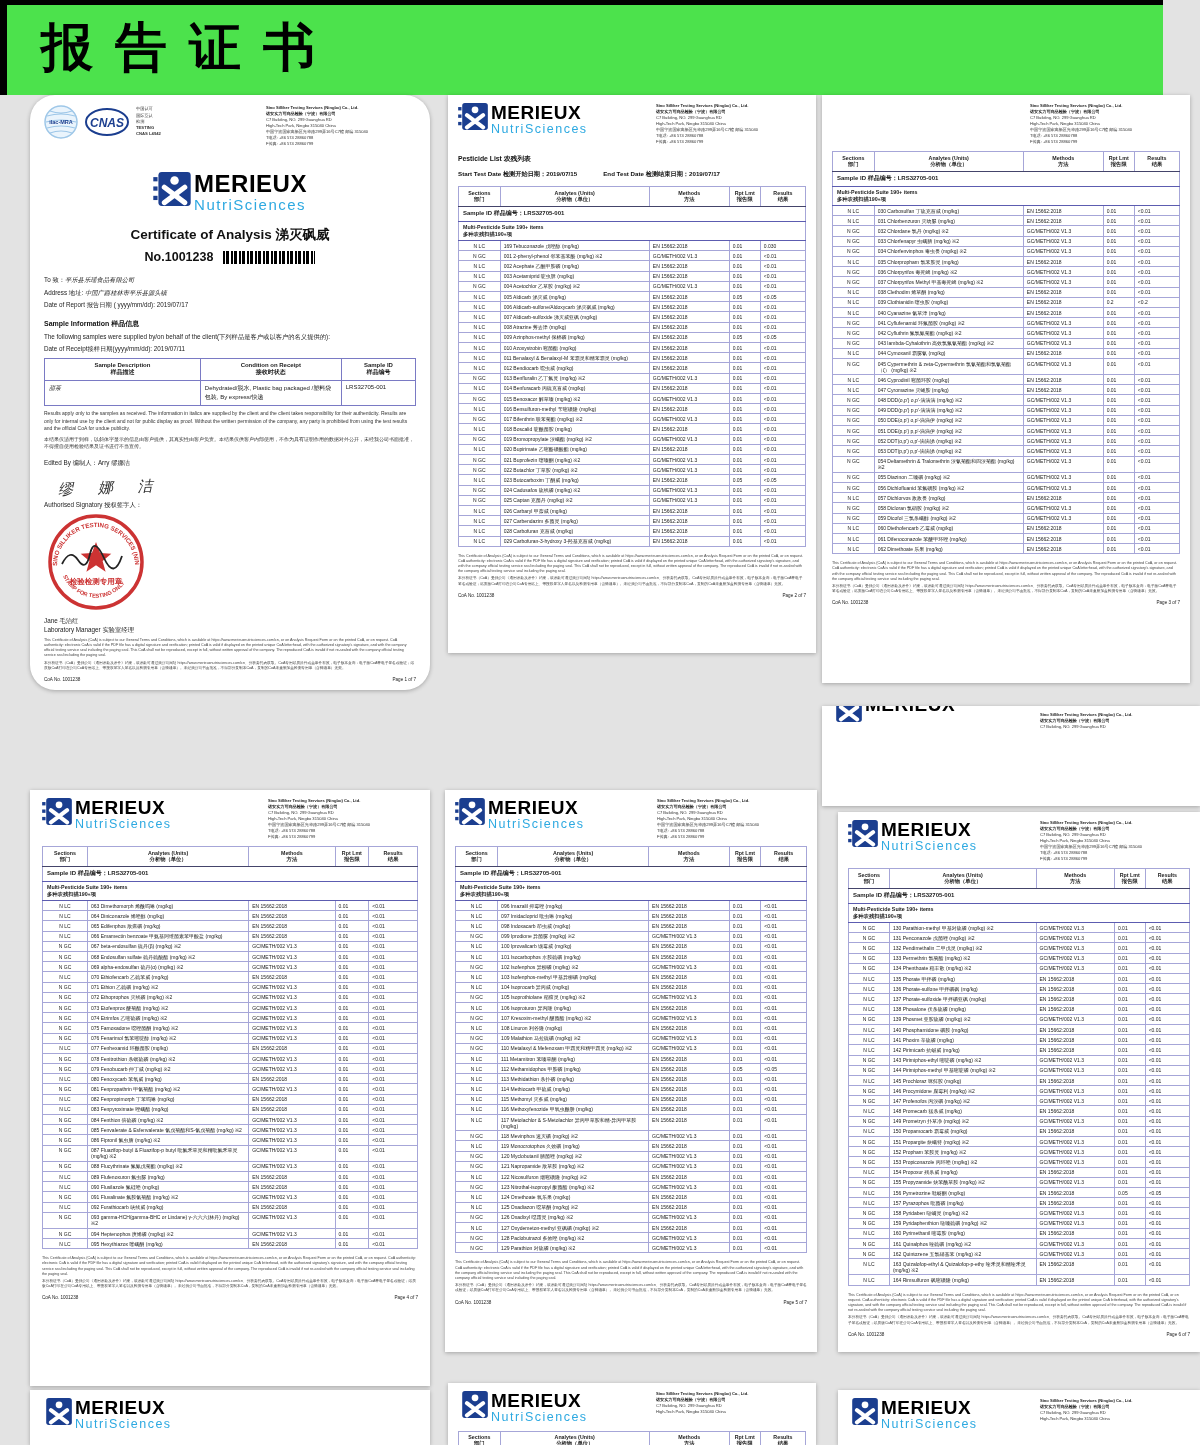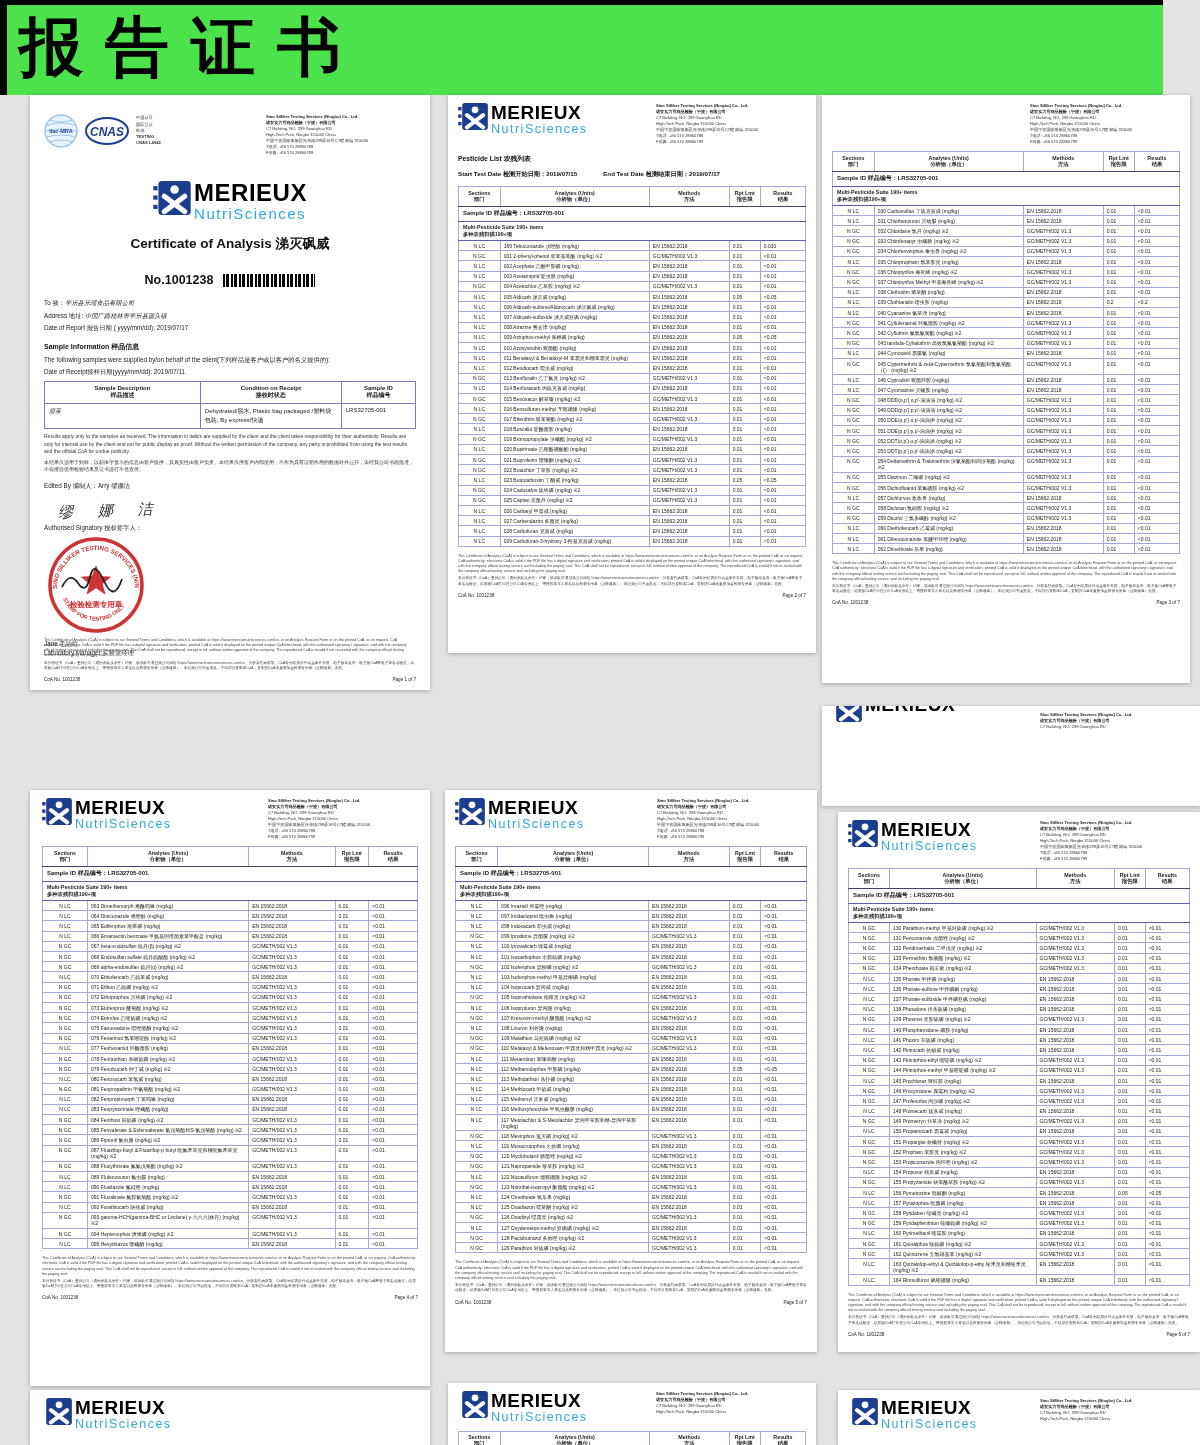--- a/index.html
+++ b/index.html
@@ -2,25 +2,25 @@
 <html><head>
 <meta charset="utf-8">
 <style>
   html,body{margin:0;padding:0;background:#cfcfcf;font-family:"Liberation Sans",sans-serif;}
   #canvas{position:relative;width:1200px;height:1445px;background:#e3e3e3;overflow:hidden;}
 
   
   .banner{position:absolute;left:0;top:0;width:1163px;height:95px;background:#4ce24c;
     border-top:5px solid #000;border-left:7px solid #000;box-sizing:border-box;overflow:hidden;}
   .banner-text{font-family:"DejaVu Serif",serif;font-weight:bold;color:#000;
-    font-size:64px;line-height:84px;letter-spacing:22px;padding-left:12px;white-space:nowrap;}
+    font-size:52px;line-height:84px;letter-spacing:22px;padding-left:34px;white-space:nowrap;}
 
   
   .page{position:absolute;background:#fff;box-shadow:0 1px 4px rgba(0,0,0,.28);box-sizing:border-box;overflow:hidden;}
-  .p1{left:30px;top:95px;width:400px;height:595px;padding:19px 14px;}
+  .p1{left:30px;top:95px;width:400px;height:595px;padding:10px 14px;border-radius:25px;}
   .p2{left:448px;top:95px;width:368px;height:558px;padding:8px 10px;}
   .p3{left:822px;top:95px;width:368px;height:588px;padding:8px 10px;}
   .f37{left:822px;top:706px;width:378px;height:100px;padding:0 10px;}
   .p4{left:30px;top:790px;width:400px;height:596px;padding:8px 12px;}
   .p5{left:445px;top:790px;width:372px;height:562px;padding:8px 10px;}
   .p6{left:838px;top:812px;width:362px;height:540px;padding:8px 10px;}
   .fbl{left:30px;top:1390px;width:400px;height:55px;padding:8px 12px;}
   .fbm{left:448px;top:1383px;width:368px;height:62px;padding:8px 10px;}
   .fbr{left:838px;top:1390px;width:362px;height:55px;padding:8px 10px;}
 
@@ -40,21 +40,21 @@
   .addr .b{font-weight:bold;color:#222;}
   .pg-head{display:flex;justify-content:space-between;align-items:flex-start;}
 
   
   .accred{display:flex;align-items:center;gap:7px;}
   .acc-text{font-size:4.2px;line-height:1.5;color:#333;}
   .acc-text .b{font-weight:bold;}
 
   
   .cert-title{text-align:center;font-size:13.5px;font-weight:bold;color:#111;margin-top:14px;}
-  .cert-no-row{display:flex;justify-content:center;align-items:center;gap:10px;margin-top:20px;}
+  .cert-no-row{display:flex;justify-content:center;align-items:center;gap:10px;margin-top:6px;}
   .cert-no{font-size:12.5px;font-weight:bold;color:#111;}
   .barcode{width:92px;height:13px;background:repeating-linear-gradient(90deg,#000 0 2px,#fff 2px 3px,#000 3px 6px,#fff 6px 8px);}
   .cline{font-size:6.3px;color:#222;margin-top:3.5px;}
   .it{font-style:italic;font-family:"Liberation Serif",serif;}
   .sec-title{font-size:7px;font-weight:bold;margin-top:9px;color:#111;}
   .stable{width:100%;border-collapse:collapse;border:1.6px solid #5c5cb0;font-size:6px;color:#222;margin-top:4px;}
   .stable th,.stable td{border:1px solid #7a7ac4;padding:3px 4px;vertical-align:top;}
   .stable th{text-align:center;font-weight:bold;}
   .note{font-size:5px;line-height:1.45;color:#333;margin-top:4px;}
   .sig-line{font-size:6.3px;color:#222;margin-top:8px;}

